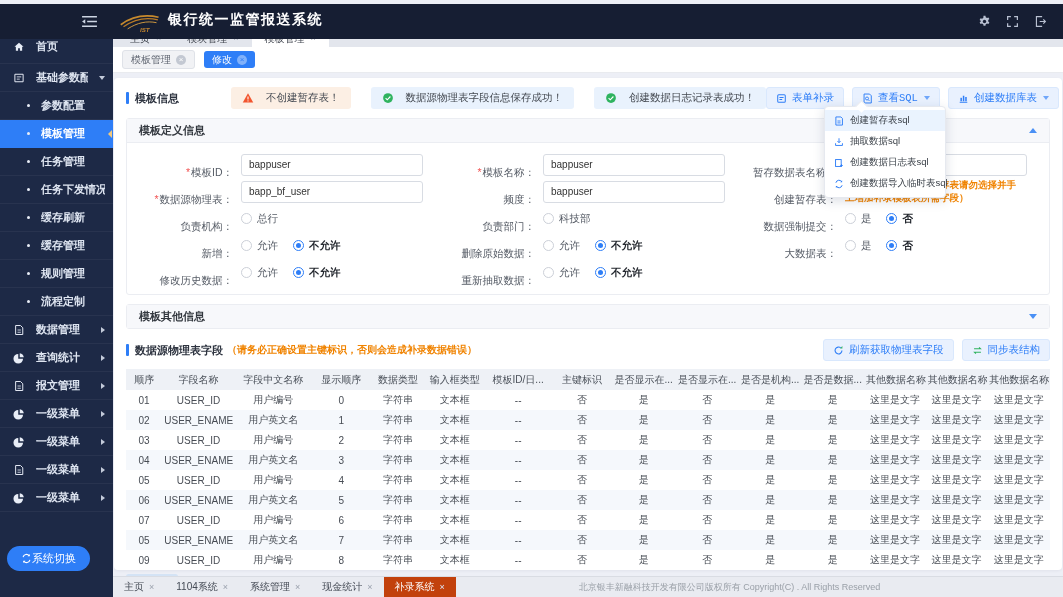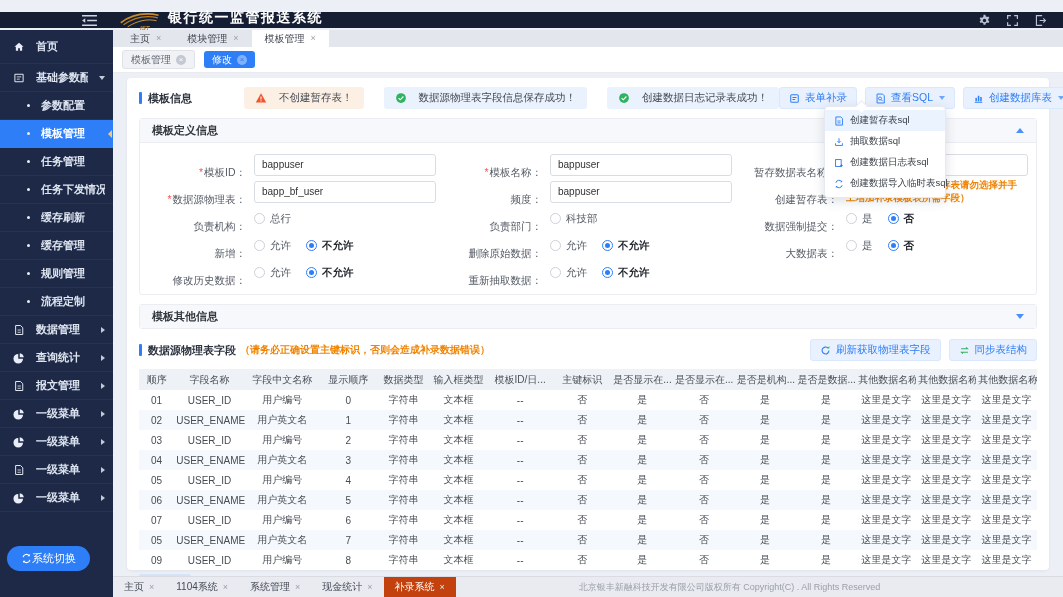--- a/index.html
+++ b/index.html
@@ -1,21 +1,21 @@
 <!DOCTYPE html>
 <html><head>
 <meta charset="utf-8">
 <style>
   html,body{margin:0;padding:0;}
   body{width:1063px;height:597px;font-family:"Liberation Sans","DejaVu Sans",sans-serif;-webkit-font-smoothing:antialiased;}
   .app{position:relative;width:1063px;height:597px;background:#edeff6;overflow:hidden;}
   .icn{display:inline-flex;align-items:center;justify-content:center;line-height:0;}
 
   
-  .topbar{position:absolute;top:12px;left:0;right:0;height:16px;background:#161e33;display:flex;align-items:center;z-index:10;}
+  .topbar{position:absolute;top:4px;left:0;right:0;height:35px;background:#161e33;display:flex;align-items:center;z-index:10;}
   .side-top{width:113px;flex:0 0 auto;display:flex;justify-content:flex-end;padding-right:15px;box-sizing:border-box;}
   .brand{display:flex;align-items:flex-end;gap:7px;margin-left:6px;}
   .app-title{color:#fff;font-weight:bold;font-size:14px;letter-spacing:1.5px;padding-bottom:4px;}
   .top-icons{margin-left:auto;display:flex;align-items:center;gap:15px;margin-right:16px;}
 
   
   .sidebar{position:absolute;top:30px;left:0;width:113px;bottom:0;background:#1d2946;z-index:9;}
   .side-item{height:27px;display:flex;align-items:center;gap:11px;padding:0 8px 0 13px;font-size:11px;color:#dde4f0;border-bottom:1px solid rgba(255,255,255,.05);cursor:pointer;position:relative;font-weight:bold;}
   .side-item.first{height:33px;}
   .side-item.sub{padding-left:27px;}
@@ -35,31 +35,31 @@
   .tx{color:#9aa1ad;font-size:9px;line-height:1;}
   .chiprow{position:absolute;top:47px;left:113px;right:0;height:25px;background:#fff;display:flex;align-items:center;gap:9px;padding:0 9px;border-bottom:1px solid #e9ebef;z-index:8;}
   .chip{display:inline-flex;align-items:center;gap:5px;height:17px;padding:0 8px;border-radius:3px;font-size:10px;cursor:pointer;}
   .chip.gray{background:#f1f2f5;border:1px solid #dfe2e8;color:#5c626e;}
   .chip.blue{background:#2e7ef7;color:#fff;}
   .cx{width:10px;height:10px;border-radius:50%;font-size:8px;line-height:10px;text-align:center;}
   .chip.gray .cx{background:#c3c8d2;color:#fff;}
   .chip.blue .cx{background:rgba(255,255,255,.4);color:#2e7ef7;}
 
   
-  .content{position:absolute;top:72px;left:113px;right:0;bottom:20px;padding:6px 14px 7px;box-sizing:border-box;}
+  .content{position:absolute;top:72px;left:113px;right:0;bottom:20px;padding:6px 1px 7px;box-sizing:border-box;}
   .panel{background:#fff;border-radius:4px;height:100%;box-sizing:border-box;padding:8px 12px;position:relative;box-shadow:0 1px 3px rgba(30,40,70,.06);}
   .panel-head{display:flex;align-items:center;height:24px;margin-bottom:8px;}
   .ptitle{display:flex;align-items:center;gap:6px;font-size:11px;font-weight:bold;color:#2e3440;white-space:nowrap;}
   .vbar{width:3px;height:12px;background:#2e7ef7;border-radius:1px;}
   .alerts{display:flex;gap:20px;margin-left:52px;}
   .alert{display:flex;align-items:center;gap:12px;height:22px;padding:0 11px;border-radius:3px;font-size:10.5px;color:#454a52;white-space:nowrap;}
   .alert.warning{background:#fcefe4;}
   .alert.success{background:#e9f2fd;}
   .toolbar{margin-left:auto;display:flex;gap:8px;}
-  .btn{display:inline-flex;align-items:center;gap:5px;height:22px;padding:0 9px;border-radius:3px;font-size:10.5px;border:1px solid transparent;cursor:pointer;background:none;font-family:Liberation Sans, sans-serif;white-space:nowrap;}
+  .btn{display:inline-flex;align-items:center;gap:5px;height:22px;padding:0 9px;border-radius:3px;font-size:10.5px;border:1px solid transparent;cursor:pointer;background:none;font-family:Liberation Mono, monospace;white-space:nowrap;}
   .btn.blue{background:#e9f1fe;color:#2e7ef7;border-color:#d9e8fd;}
   .btn.green{background:#e8f8ee;color:#2fb35f;border-color:#cdeeda;}
   .bcaret{width:0;height:0;border-left:3.5px solid transparent;border-right:3.5px solid transparent;border-top:4px solid currentColor;opacity:.65;margin-left:1px;}
 
   .box{border:1px solid #ebedf2;border-radius:3px;margin-bottom:9px;}
   .box-head{height:23px;background:#f7f8fb;border-bottom:1px solid #ebedf2;display:flex;align-items:center;padding:0 12px;font-size:11px;font-weight:bold;color:#33383f;}
   .box.collapsed .box-head{border-bottom:none;}
   .tri{margin-left:auto;width:0;height:0;cursor:pointer;}
   .tri.up{border-left:4px solid transparent;border-right:4px solid transparent;border-bottom:5px solid #4a90f5;}
   .tri.down{border-left:4px solid transparent;border-right:4px solid transparent;border-top:5px solid #4a90f5;}

